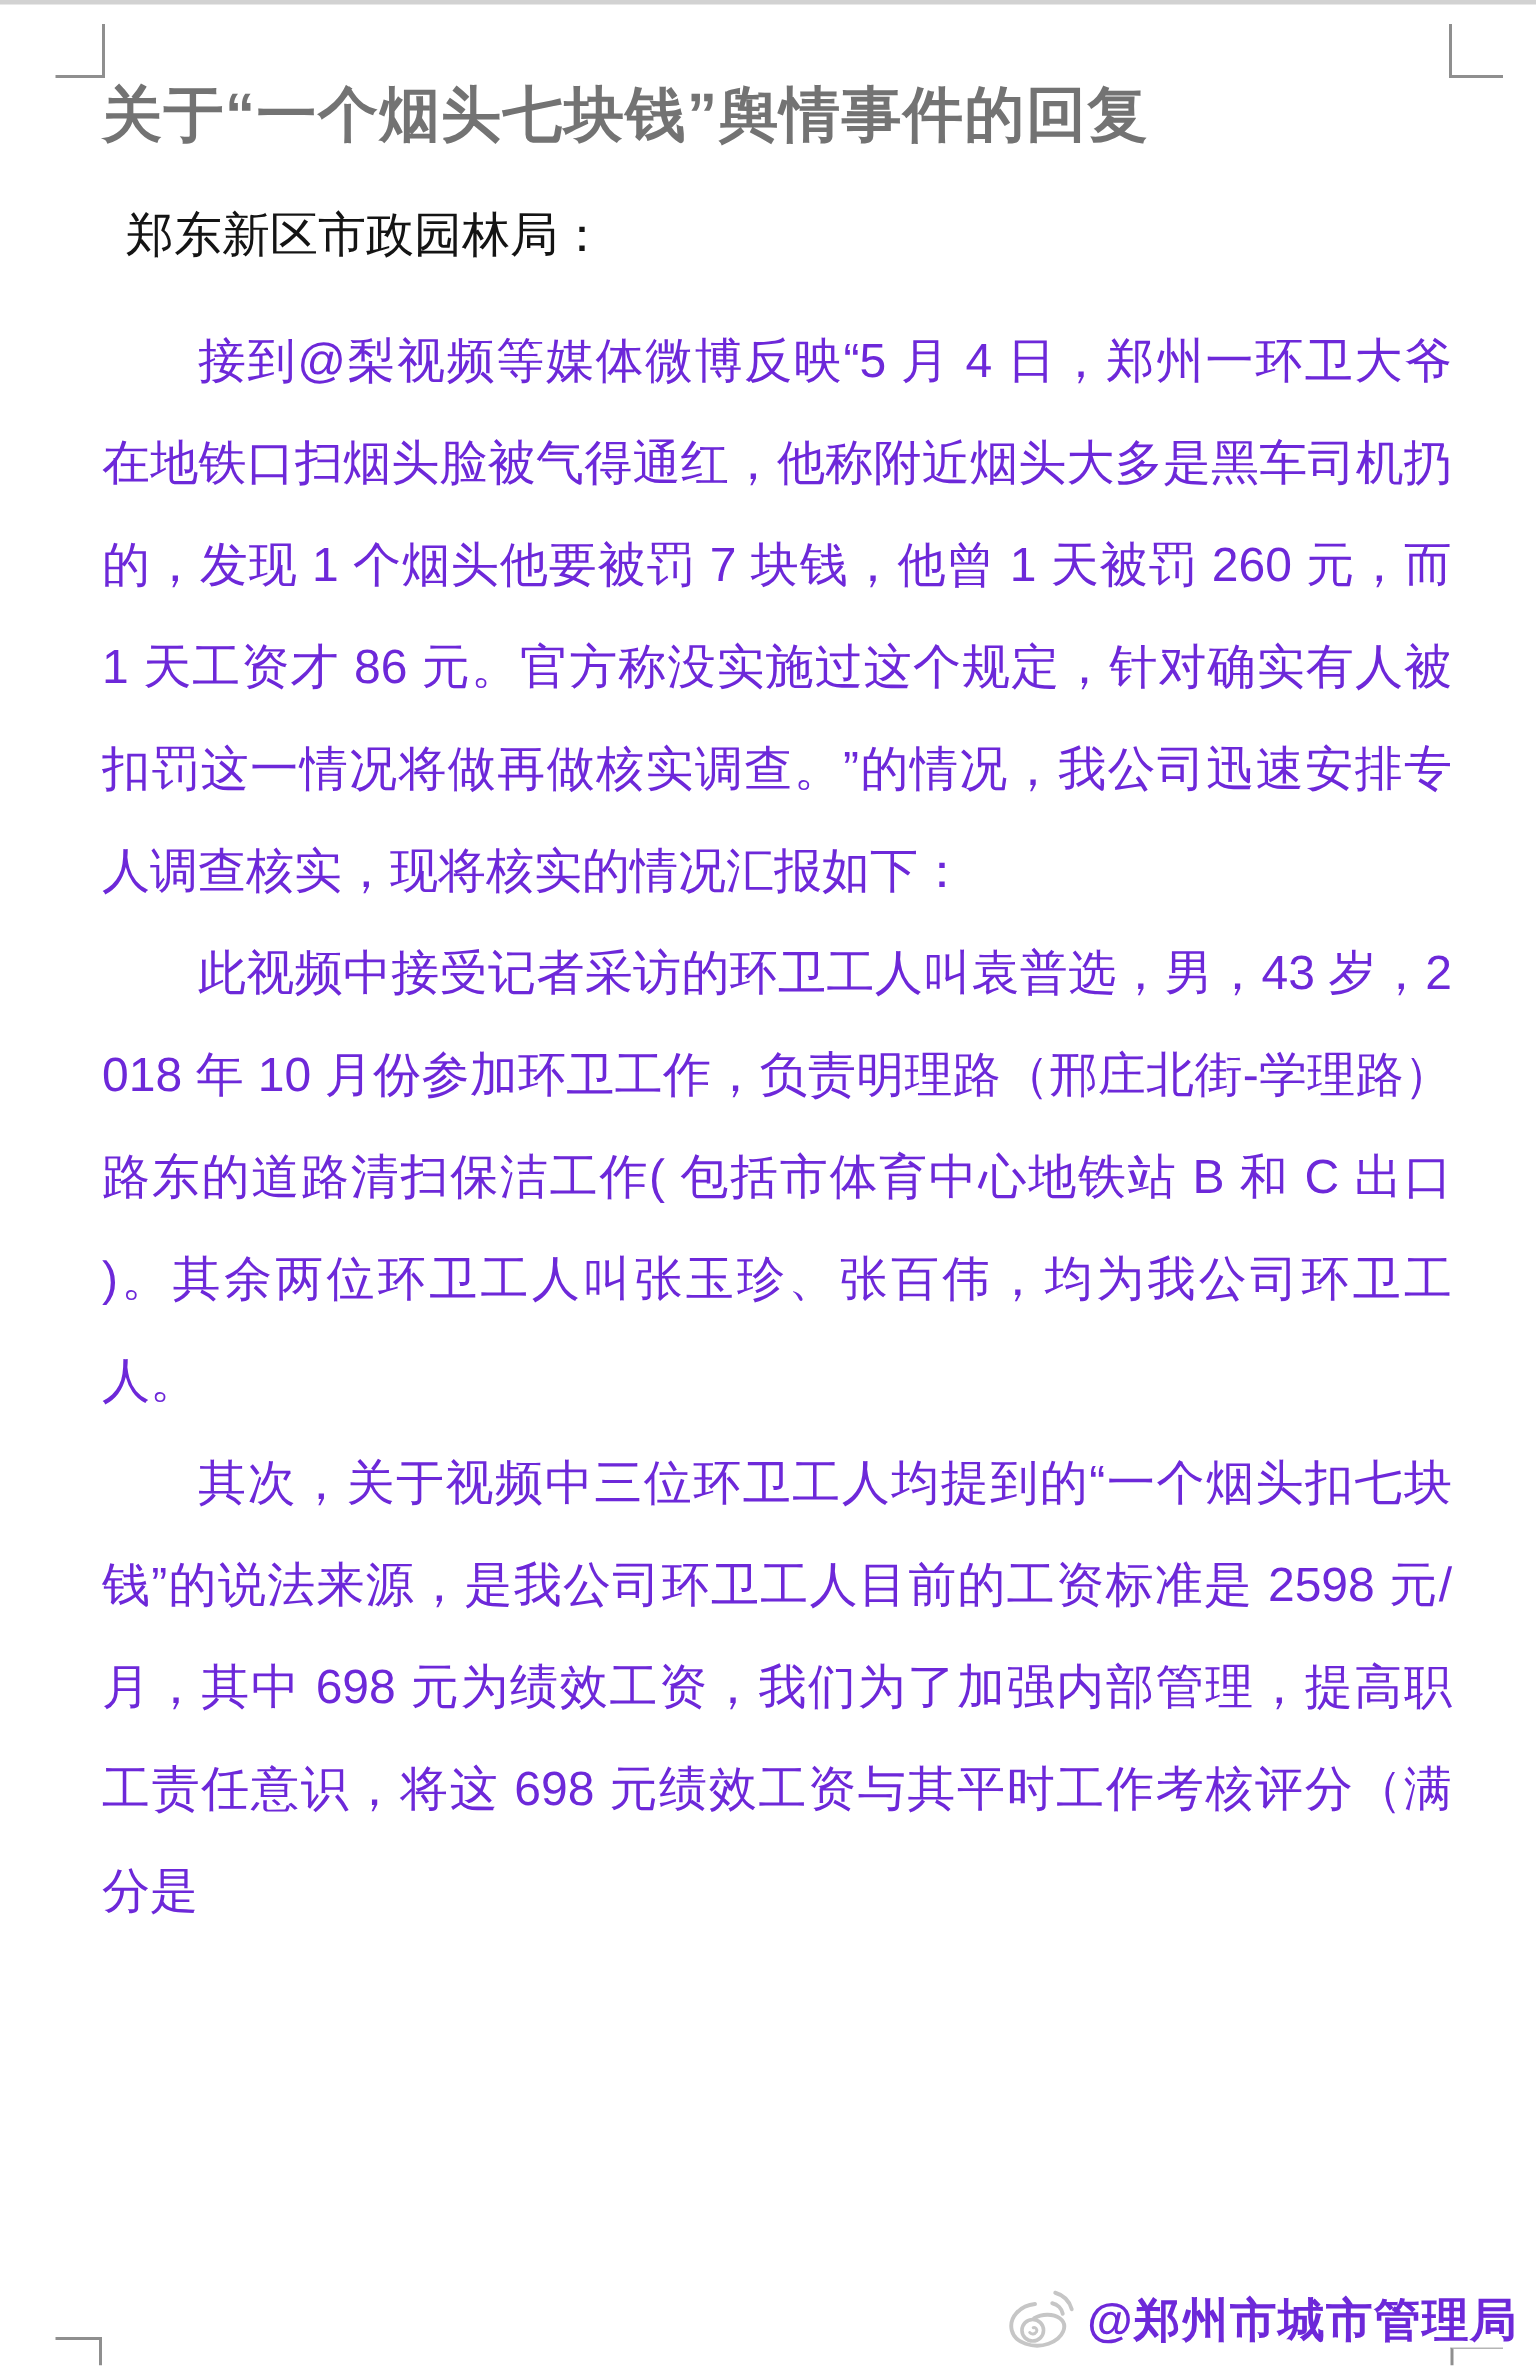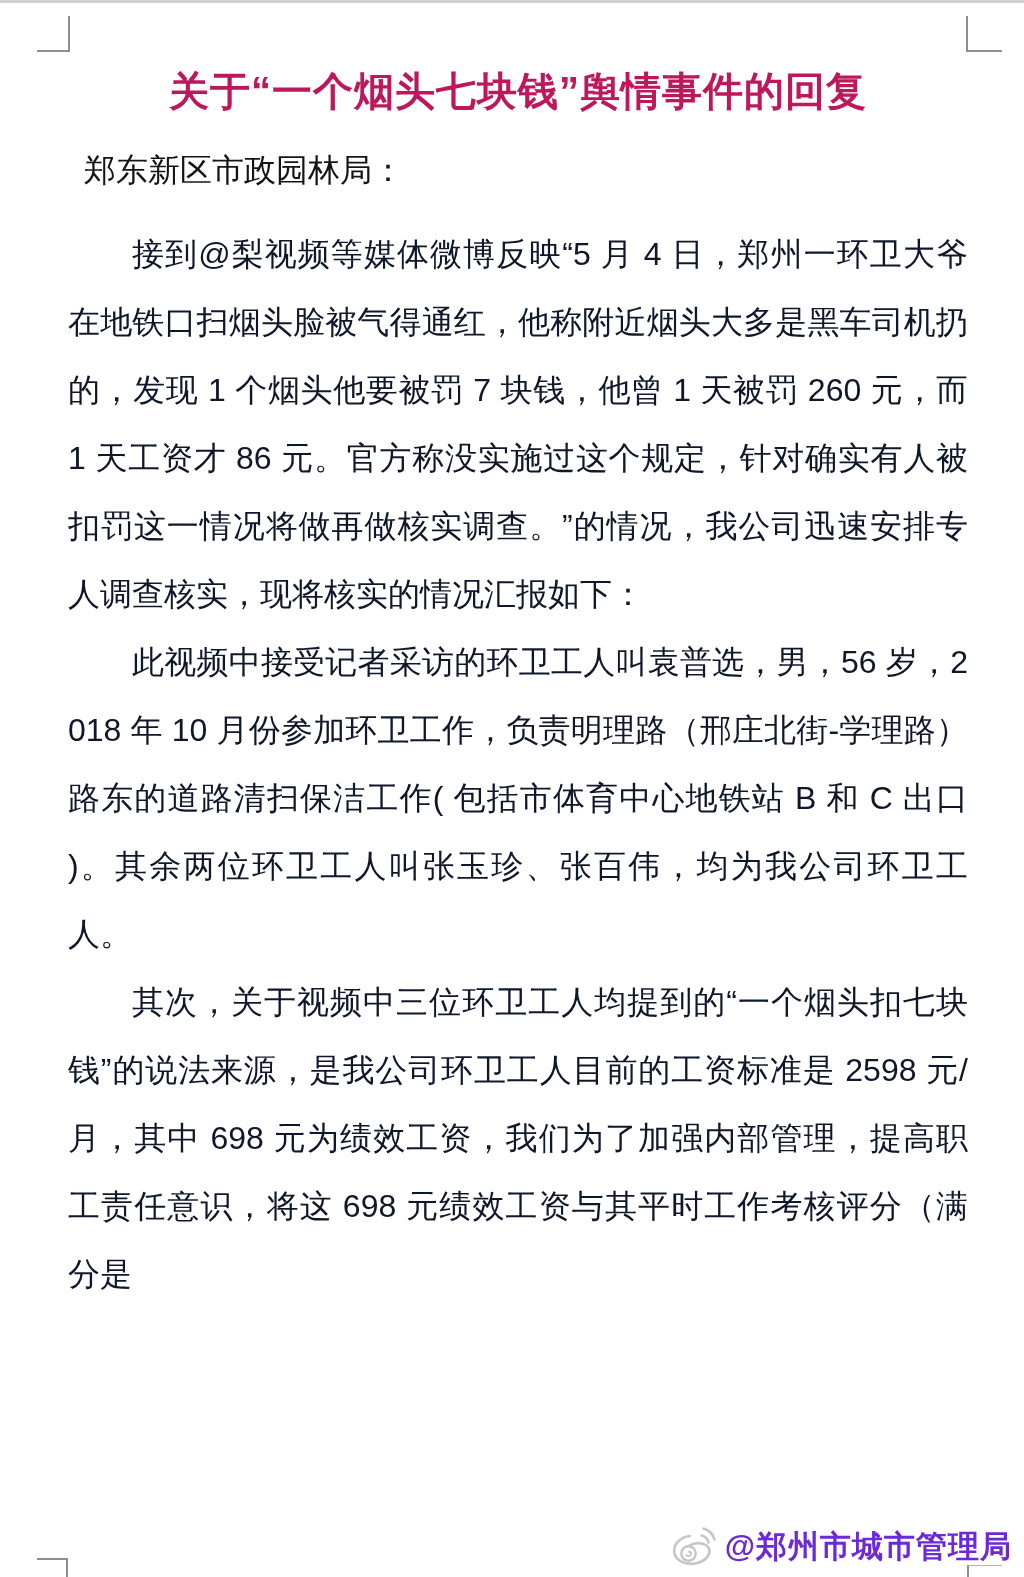--- a/index.html
+++ b/index.html
@@ -45,43 +45,42 @@
     border-top: 1px solid #b5b5b5;
     border-left: 2px solid #8f8f8f;
   }
   .doc {
     position: absolute;
     left: 68px;
     top: 48px;
     width: 900px;
   }
   .doc-title {
-    margin: 14px 0 14px 0;
+    margin: 0 0 14px 0;
     font-size: 40px;
     line-height: 58px;
     font-weight: 900;
-    text-align: center;
     letter-spacing: 1px;
-    color: #be185d;
+    color: #737373;
   }
   .salutation {
     margin: 16px;
     font-size: 32px;
     line-height: 68px;
     text-align: left;
     color: #141414;
   }
   .para {
     margin: 0;
     font-size: 32px;
     line-height: 68px;
     text-align: justify;
     text-justify: inter-character;
     text-indent: 64px;
-    color: #0f172a;
+    color: #6d28d9;
     word-break: break-all;
   }
   .watermark {
     position: absolute;
     right: 12px;
     bottom: 6px;
     display: flex;
     align-items: center;
     gap: 8px;
     pointer-events: none;
@@ -112,21 +111,21 @@
   <div class="crop crop-bl"></div>
   <div class="crop crop-br"></div>
 
   <div class="doc">
     <h1 class="doc-title">关于“一个烟头七块钱”舆情事件的回复</h1>
 
     <p class="salutation">郑东新区市政园林局：</p>
 
     <p class="para">接到@梨视频等媒体微博反映“5 月 4 日，郑州一环卫大爷在地铁口扫烟头脸被气得通红，他称附近烟头大多是黑车司机扔的，发现 1 个烟头他要被罚 7 块钱，他曾 1 天被罚 260 元，而 1 天工资才 86 元。官方称没实施过这个规定，针对确实有人被扣罚这一情况将做再做核实调查。”的情况，我公司迅速安排专人调查核实，现将核实的情况汇报如下：</p>
 
-    <p class="para">此视频中接受记者采访的环卫工人叫袁普选，男，56 岁，2018 年 10 月份参加环卫工作，负责明理路（邢庄北街-学理路）路东的道路清扫保洁工作( 包括市体育中心地铁站 B 和 C 出口 )。其余两位环卫工人叫张玉珍、张百伟，均为我公司环卫工人。</p>
+    <p class="para">此视频中接受记者采访的环卫工人叫袁普选，男，43 岁，2018 年 10 月份参加环卫工作，负责明理路（邢庄北街-学理路）路东的道路清扫保洁工作( 包括市体育中心地铁站 B 和 C 出口 )。其余两位环卫工人叫张玉珍、张百伟，均为我公司环卫工人。</p>
 
 
     <p class="para">其次，关于视频中三位环卫工人均提到的“一个烟头扣七块钱”的说法来源，是我公司环卫工人目前的工资标准是 2598 元/月，其中 698 元为绩效工资，我们为了加强内部管理，提高职工责任意识，将这 698 元绩效工资与其平时工作考核评分（满分是</p>
   </div>
 
   <div class="watermark">
     <span class="watermark-icon">
       <svg width="48" height="48" viewBox="0 0 48 48" fill="none">
         <path d="M21 13 C 11 14 3.5 22 5.5 30.5 C 7.5 39 20 43 30 39.5 C 40 36 43.5 27 37.5 22.5 C 33 19.2 25.5 19.5 20.5 22.5" stroke="#c6c6c6" stroke-width="2.6" stroke-linecap="round" fill="#ffffff"></path>
         <circle cx="19.5" cy="30.5" r="7.2" stroke="#c6c6c6" stroke-width="2.4" fill="#ffffff"></circle>

